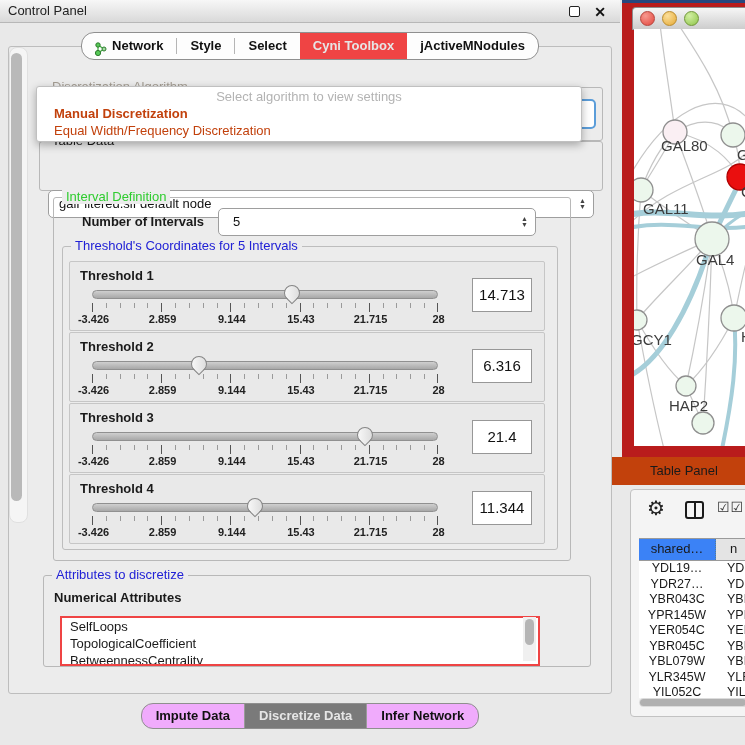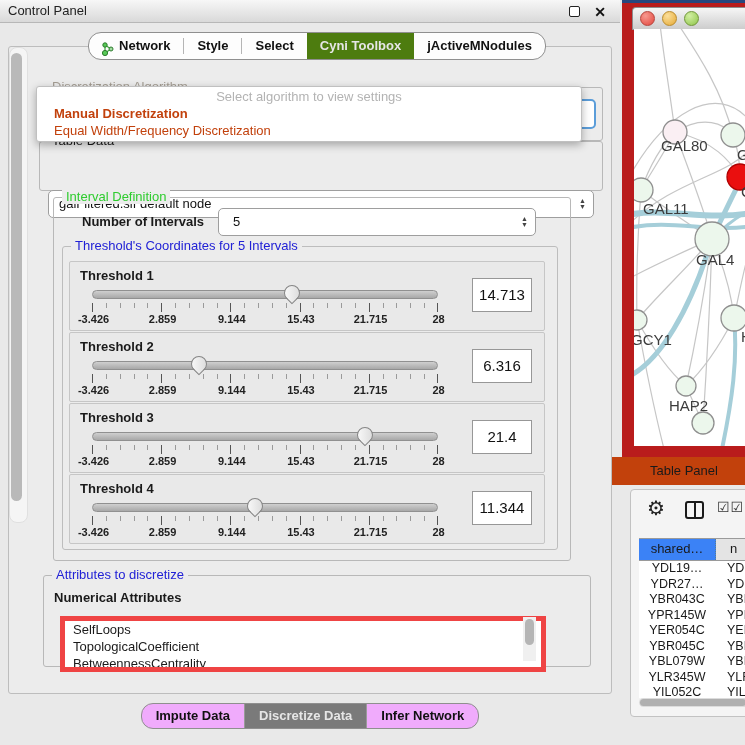--- a/index.html
+++ b/index.html
@@ -7,25 +7,25 @@
        font-family:"Liberation Sans",sans-serif;font-size:13px;color:#1a1a1a;}
   .abs{position:absolute;}
 
   
   .cp-titlebar{left:0;top:0;width:620px;height:22px;background:linear-gradient(#f7f7f7,#d9d9d9);
                border-bottom:1px solid #b7b7b7;}
   .cp-title{left:8px;top:0;line-height:22px;font-size:13px;color:#222;}
   .float-icon{right:40px;top:6px;width:9px;height:9px;border:1.5px solid #222;border-radius:2px;background:#fff;}
   .close-icon{right:14px;top:1px;font-weight:bold;font-size:14px;color:#111;line-height:22px;}
 
-  .tabbar{left:0;top:32px;width:620px;display:flex;justify-content:center;z-index:10;padding-left:7px;}
+  .tabbar{left:0;top:32px;width:620px;display:flex;justify-content:center;z-index:10;}
   .tabbox{display:inline-flex;align-items:center;height:26px;background:#fdfdfd;border:1px solid #8f8f8f;
           border-radius:13px;overflow:hidden;}
   .tab{padding:0 13px;line-height:26px;font-weight:bold;font-size:13px;color:#111;display:flex;align-items:center;gap:5px;}
-  .tab.sel{background:#4d7c0f;color:#e6e6e6;}
+  .tab.sel{background:#ef4444;color:#e6e6e6;}
   .vsep{width:1px;height:16px;background:#b5b5b5;}
   .netico{width:12px;height:14px;display:inline-block;}
 
   .cp-outer{left:8px;top:46px;width:602px;height:646px;background:#ececec;border:1px solid #bdbdbd;border-radius:3px;}
 
   .group{position:absolute;border:1px solid #b8b8b8;border-radius:3px;}
   .legend{position:absolute;top:-9px;left:8px;background:#ececec;padding:0 4px;font-size:13px;white-space:nowrap;}
 
   .combo{position:absolute;background:#fff;border:1px solid #9e9e9e;border-radius:5px;height:26px;}
   .combo .val{position:absolute;left:10px;top:0;line-height:25px;font-size:13px;color:#111;white-space:nowrap;}
@@ -69,21 +69,21 @@
   .ticks-major{position:absolute;left:0;right:0;top:17px;height:9px;
           background:repeating-linear-gradient(to right,#555 0 1px,transparent 1px 20%),
                      linear-gradient(#555,#555) right/1px 100% no-repeat;}
   .tick-labels{position:absolute;left:0;right:0;top:27px;height:13px;}
   .tick-labels span{position:absolute;transform:translateX(-45%);font-size:11px;font-weight:bold;color:#222;white-space:nowrap;}
   .t-value{position:absolute;right:12px;top:16px;width:58px;height:32px;background:#fff;border:1px solid #979797;
            text-align:center;line-height:32px;font-size:15px;color:#111;}
 
   .attr-group{left:34px;top:528px;width:546px;height:90px;}
   .na-label{left:10px;top:14px;font-weight:bold;}
-  .attr-list{position:absolute;left:16px;top:40px;width:476px;height:46px;background:#fff;border:5px solid #ef4444;overflow:hidden;}
+  .attr-list{position:absolute;left:16px;top:40px;width:476px;height:46px;background:#fff;border:2px solid #ef4444;overflow:hidden;}
   .attr-list div{padding-left:8px;line-height:17px;font-size:13px;white-space:nowrap;}
   .list-scroll{position:absolute;right:1px;top:1px;width:13px;height:44px;background:#f0f0f0;}
   .list-scroll .thumb{position:absolute;left:2px;top:2px;width:9px;height:26px;background:#b5b5b5;border-radius:5px;}
 
   .apply-strip{left:1px;top:616px;width:600px;height:29px;background:linear-gradient(#f1f1f1,#e2e2e2);
                border-top:1px solid #cfcfcf;border-radius:0 0 3px 3px;}
   .apply-btn{position:absolute;left:50%;top:3px;transform:translateX(-50%);width:68px;height:22px;
              background:linear-gradient(#ffffff,#e4e4e4);border:1px solid #8c8c8c;border-radius:6px;
              text-align:center;line-height:21px;font-size:13px;color:#111;}
 

